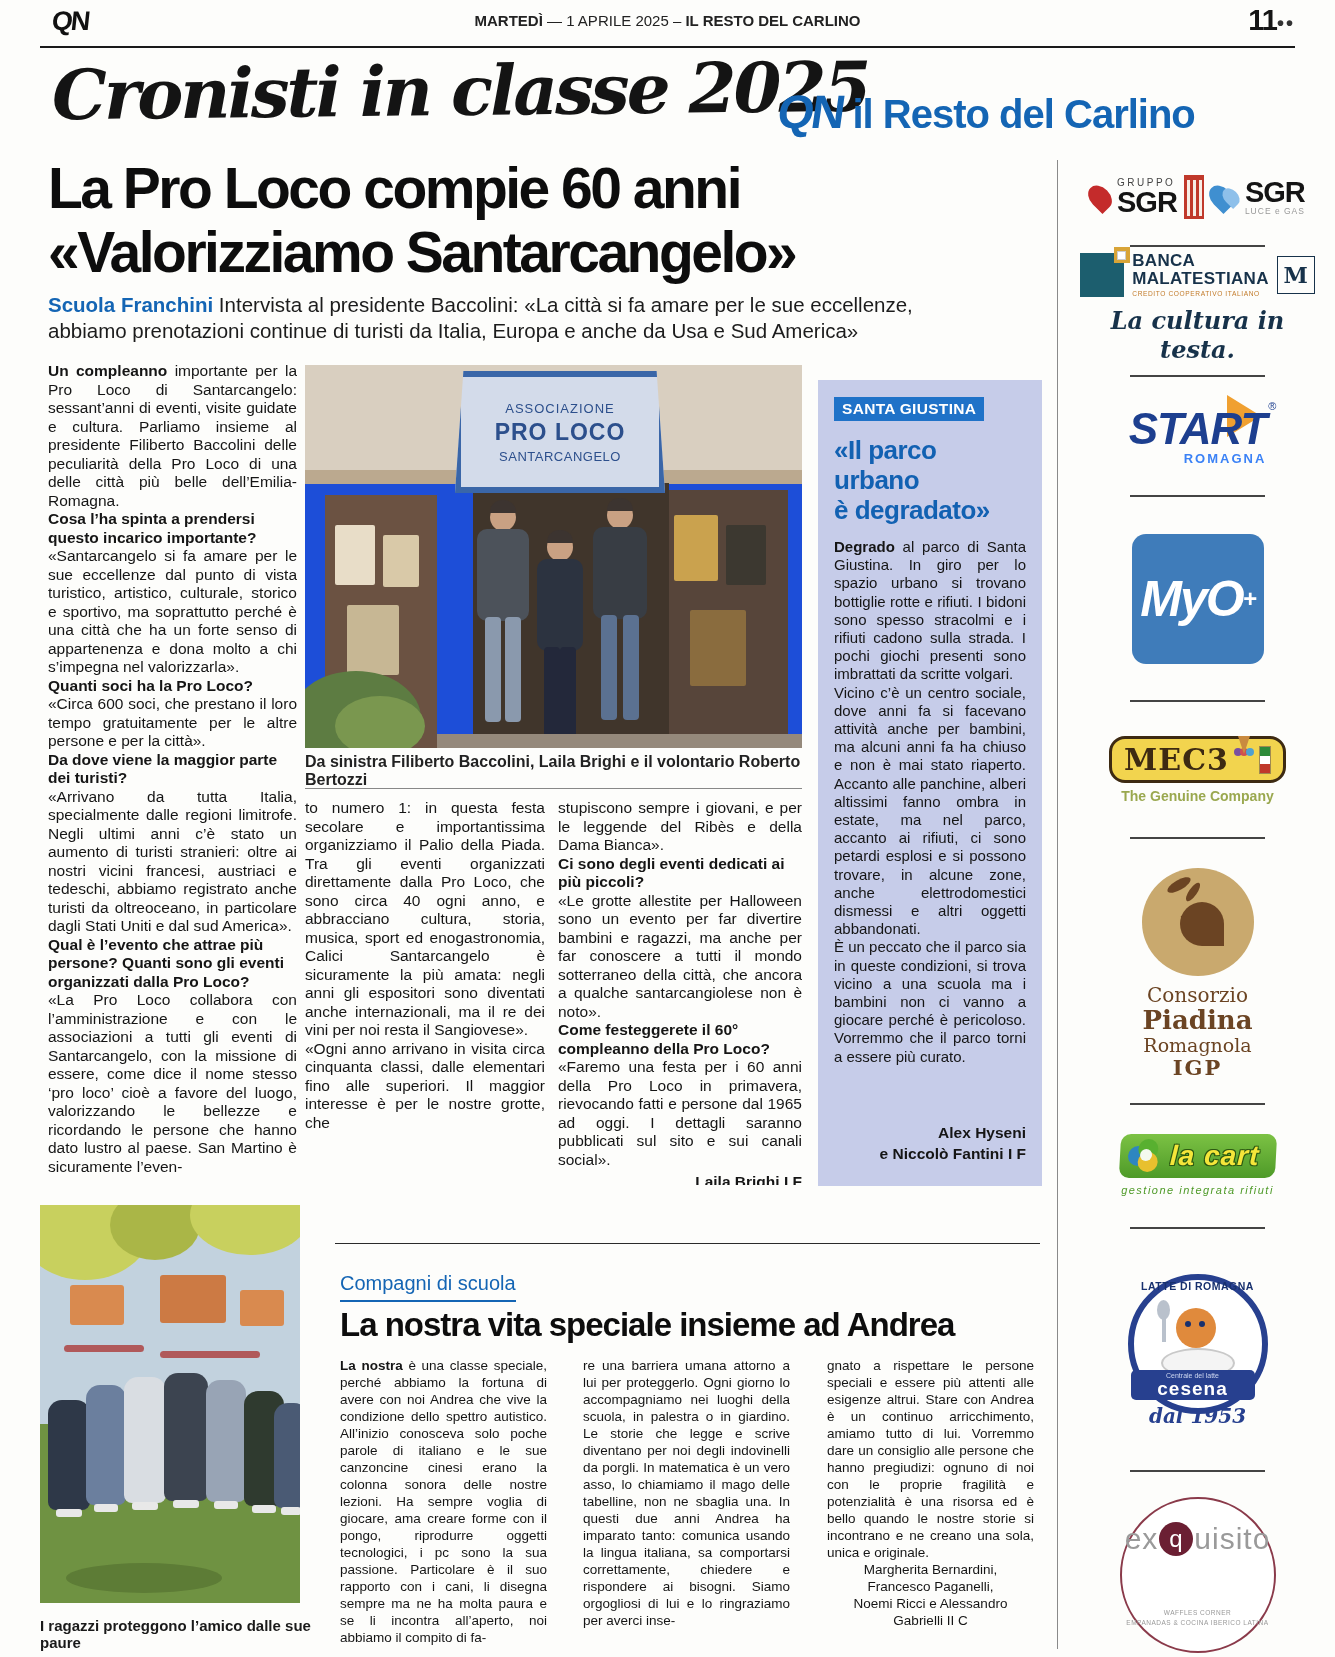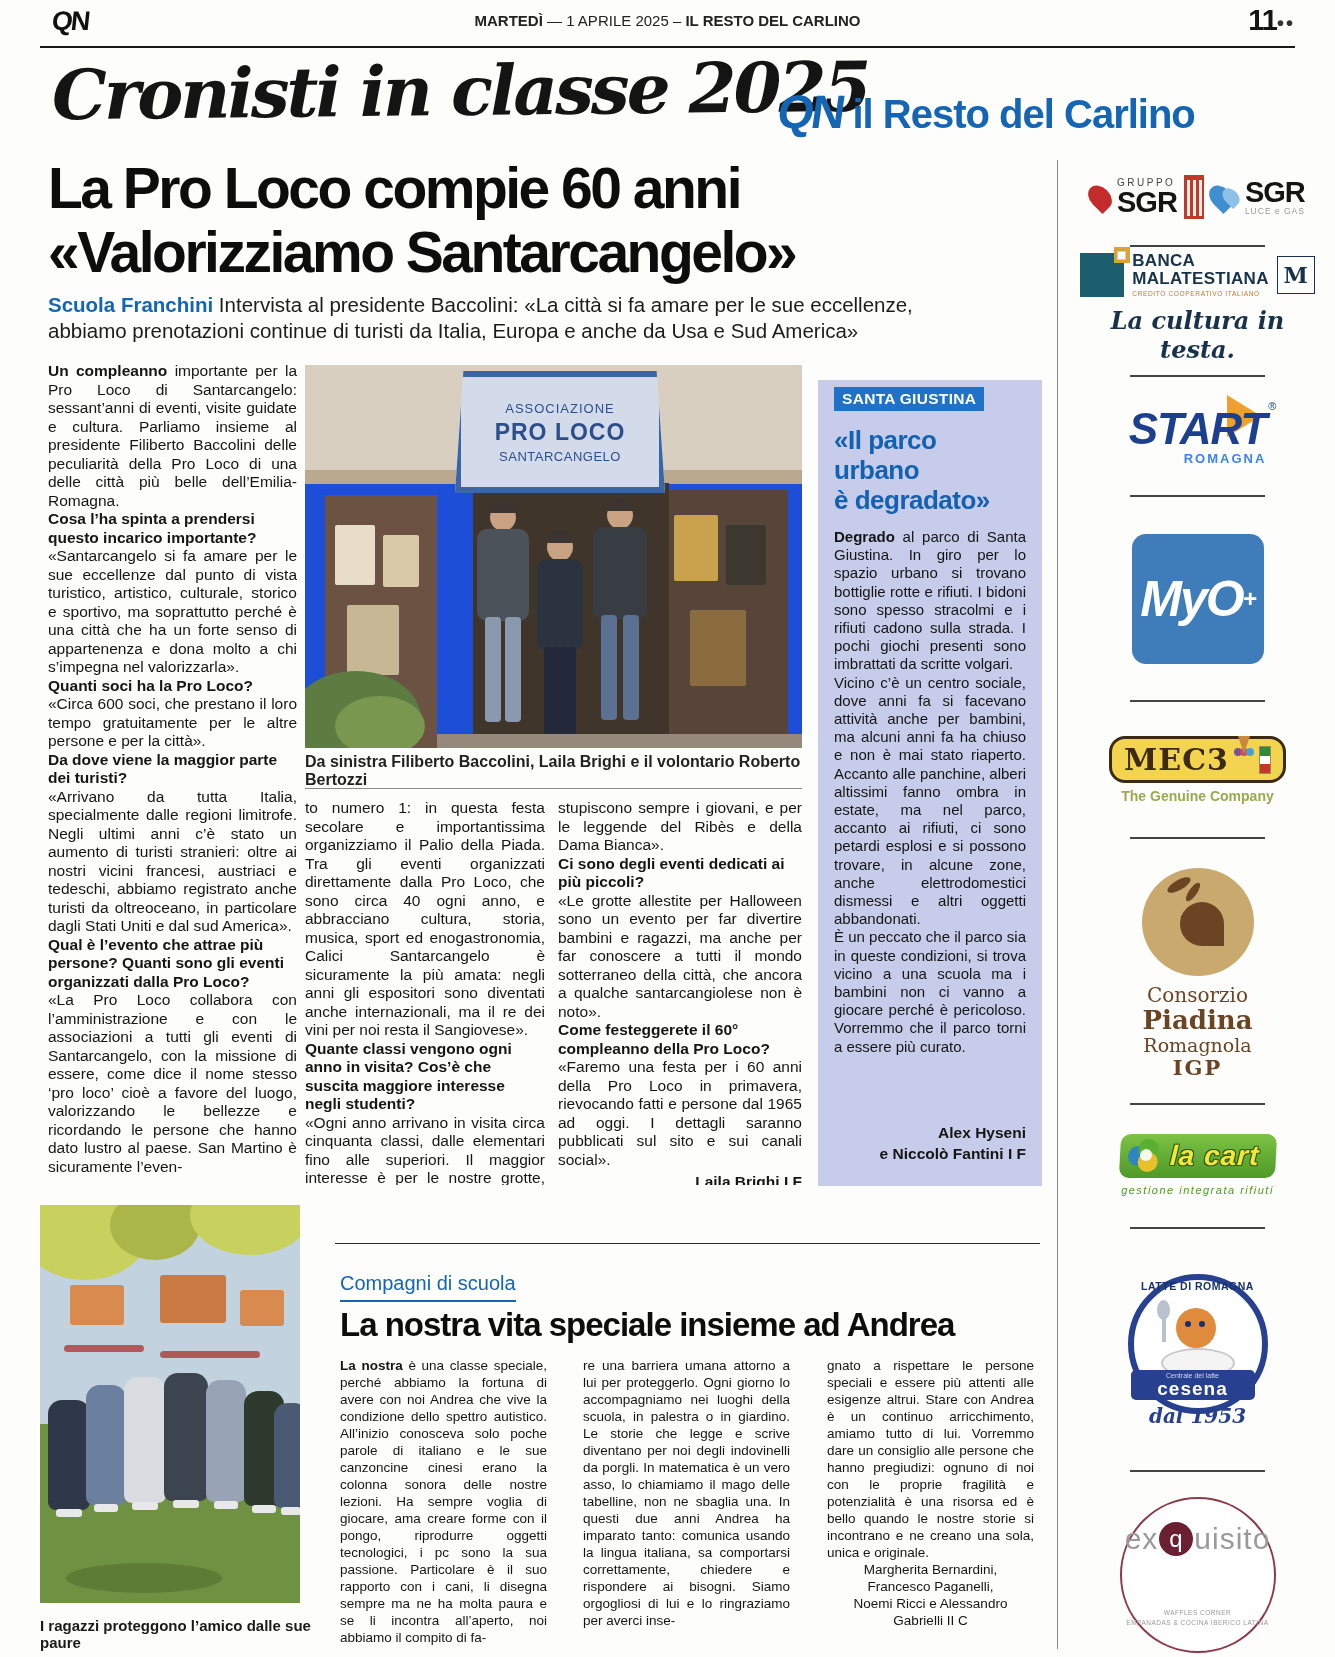--- a/index.html
+++ b/index.html
@@ -64,21 +64,21 @@
   .f2 .torso{background:#2c3340;} .f2 .legs:before{left:1px;background:#23283a;} .f2 .legs:after{right:1px;background:#23283a;}
   .f3 .torso{background:#383d44;} .f3 .legs:before{left:2px;background:#5b7191;} .f3 .legs:after{right:2px;background:#5b7191;}
   .bush{position:absolute;left:-14px;bottom:-18px;width:130px;height:95px;border-radius:50%;background:#5d7c42;}
   .bush2{position:absolute;left:30px;bottom:-8px;width:90px;height:60px;border-radius:50%;background:#7a974f;}
   .pm-ground{position:absolute;left:132px;right:0;bottom:0;height:14px;background:#95897b;}
   .caption{position:absolute;left:305px;top:753px;width:497px;font-size:16px;font-weight:bold;color:#222;}
   .cap-rule{position:absolute;left:305px;width:497px;top:788px;border-top:1.5px solid #888;}
 
   
   .sgbox{position:absolute;left:818px;top:380px;width:224px;height:806px;background:#c6cce9;box-sizing:border-box;
-         padding:7px 16px;overflow:hidden;}
+         padding:17px 16px;overflow:hidden;}
   .sgbadge{display:inline-block;background:#1f72c8;color:#fff;font-weight:bold;font-size:15.5px;
            letter-spacing:.3px;padding:3px 8px;}
   .sgtitle{color:#1261b2;font-weight:bold;font-size:26px;line-height:30px;letter-spacing:-.5px;margin-top:14px;}
   .sgbody{margin-top:13px;font-size:15px;line-height:18.2px;text-align:justify;}
   .sgbody p{margin:0;}
   .sgbyl{position:absolute;right:16px;left:16px;bottom:22px;}
   .sgbyl .line{text-align:right;font-weight:bold;font-size:15.5px;line-height:21px;}
 
   
   .vline{position:absolute;left:1057px;top:160px;bottom:8px;border-left:1.5px solid #8a8a8a;}
@@ -273,21 +273,20 @@
     </div>
     <div class="bush"></div>
     <div class="bush2"></div>
     <div class="pm-ground"></div>
   </div>
   <div class="caption">Da sinistra Filiberto Baccolini, Laila Brighi e il volontario Roberto Bertozzi</div>
   <div class="cap-rule"></div>
 
   <div class="col c2">
       <p class="b">to numero 1: in questa festa secolare e importantissima organizziamo il Palio della Piada. Tra gli eventi organizzati direttamente dalla Pro Loco, che sono circa 40 ogni anno, e abbracciano cultura, storia, musica, sport ed enogastronomia, Calici Santarcangelo è sicuramente la più amata: negli anni gli espositori sono diventati anche internazionali, ma il re dei vini per noi resta il Sangiovese».</p>
-      <p class="q">Quante classi vengono ogni anno in visita? Cos’è che suscita maggiore interesse negli studenti?</p>
       <p class="b">«Ogni anno arrivano in visita circa cinquanta classi, dalle elementari fino alle superiori. Il maggior interesse è per le nostre grotte, che</p>
     </div>
   <div class="col c3">
       <p class="b">stupiscono sempre i giovani, e per le leggende del Ribès e della Dama Bianca».</p>
       <p class="q">Ci sono degli eventi dedicati ai più piccoli?</p>
       <p class="b">«Le grotte allestite per Halloween sono un evento per far divertire bambini e ragazzi, ma anche per far conoscere a tutti il mondo sotterraneo della città, che ancora a qualche santarcangiolese non è noto».</p>
       <p class="q">Come festeggerete il 60° compleanno della Pro Loco?</p>
       <p class="b">«Faremo una festa per i 60 anni della Pro Loco in primavera, rievocando fatti e persone dal 1965 ad oggi. I dettagli saranno pubblicati sul sito e sui canali social».</p>
       <p class="byl">Laila Brighi I F</p>
     </div>

